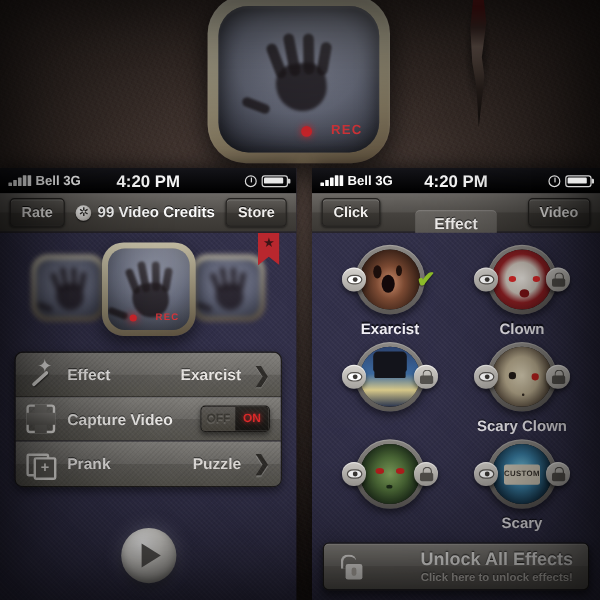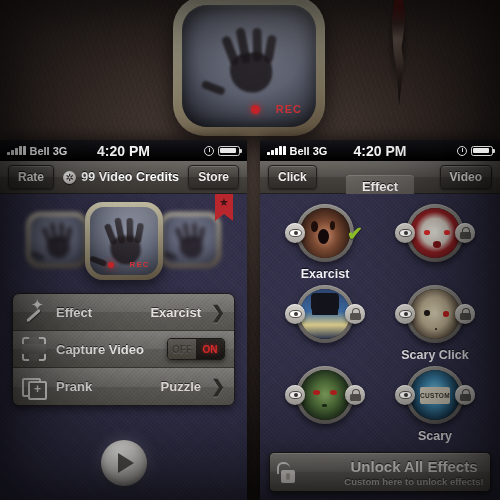--- a/index.html
+++ b/index.html
@@ -512,20 +512,21 @@
                 <div class="fa fa-clown"></div>
               </div>
             </div>
           <div class="side-badge badge-left">
               <span class="eye"></span>
             </div>
           <div class="side-badge badge-right">
               <span class="lock"></span>
             </div>
         </div>
+        <div class="eff-name">Clown</div>
       </div>
 
       <div class="eff">
         <div class="eff-circle-wrap">
           <div class="eff-circle">
               <div class="eff-face">
                 <div class="fa fa-vampire"></div>
               </div>
             </div>
           <div class="side-badge badge-left">
@@ -544,21 +545,21 @@
                 <div class="fa fa-doll"></div>
               </div>
             </div>
           <div class="side-badge badge-left">
               <span class="eye"></span>
             </div>
           <div class="side-badge badge-right">
               <span class="lock"></span>
             </div>
         </div>
-        <div class="eff-name">Scary Click</div>
+        <div class="eff-name">Scary Clown</div>
       </div>
 
       <div class="eff">
         <div class="eff-circle-wrap">
           <div class="eff-circle">
               <div class="eff-face">
                 <div class="fa fa-spider"></div>
               </div>
             </div>
           <div class="side-badge badge-left">
@@ -588,19 +589,19 @@
       </div>
 
     </div>
 
     <div class="unlock-btn">
       <span class="openlock">
           <span class="ol-key"></span>
         </span>
       <span class="unlock-txts">
         <span class="unlock-title" style="display:block">Unlock All Effects</span>
-        <span class="unlock-sub" style="display:block">Custom here to unlock effects!</span>
+        <span class="unlock-sub" style="display:block">Click here to unlock effects!</span>
       </span>
     </div>
   </div>
 </div>
 
 <div id="vignette"></div>
 
 </body></html>

